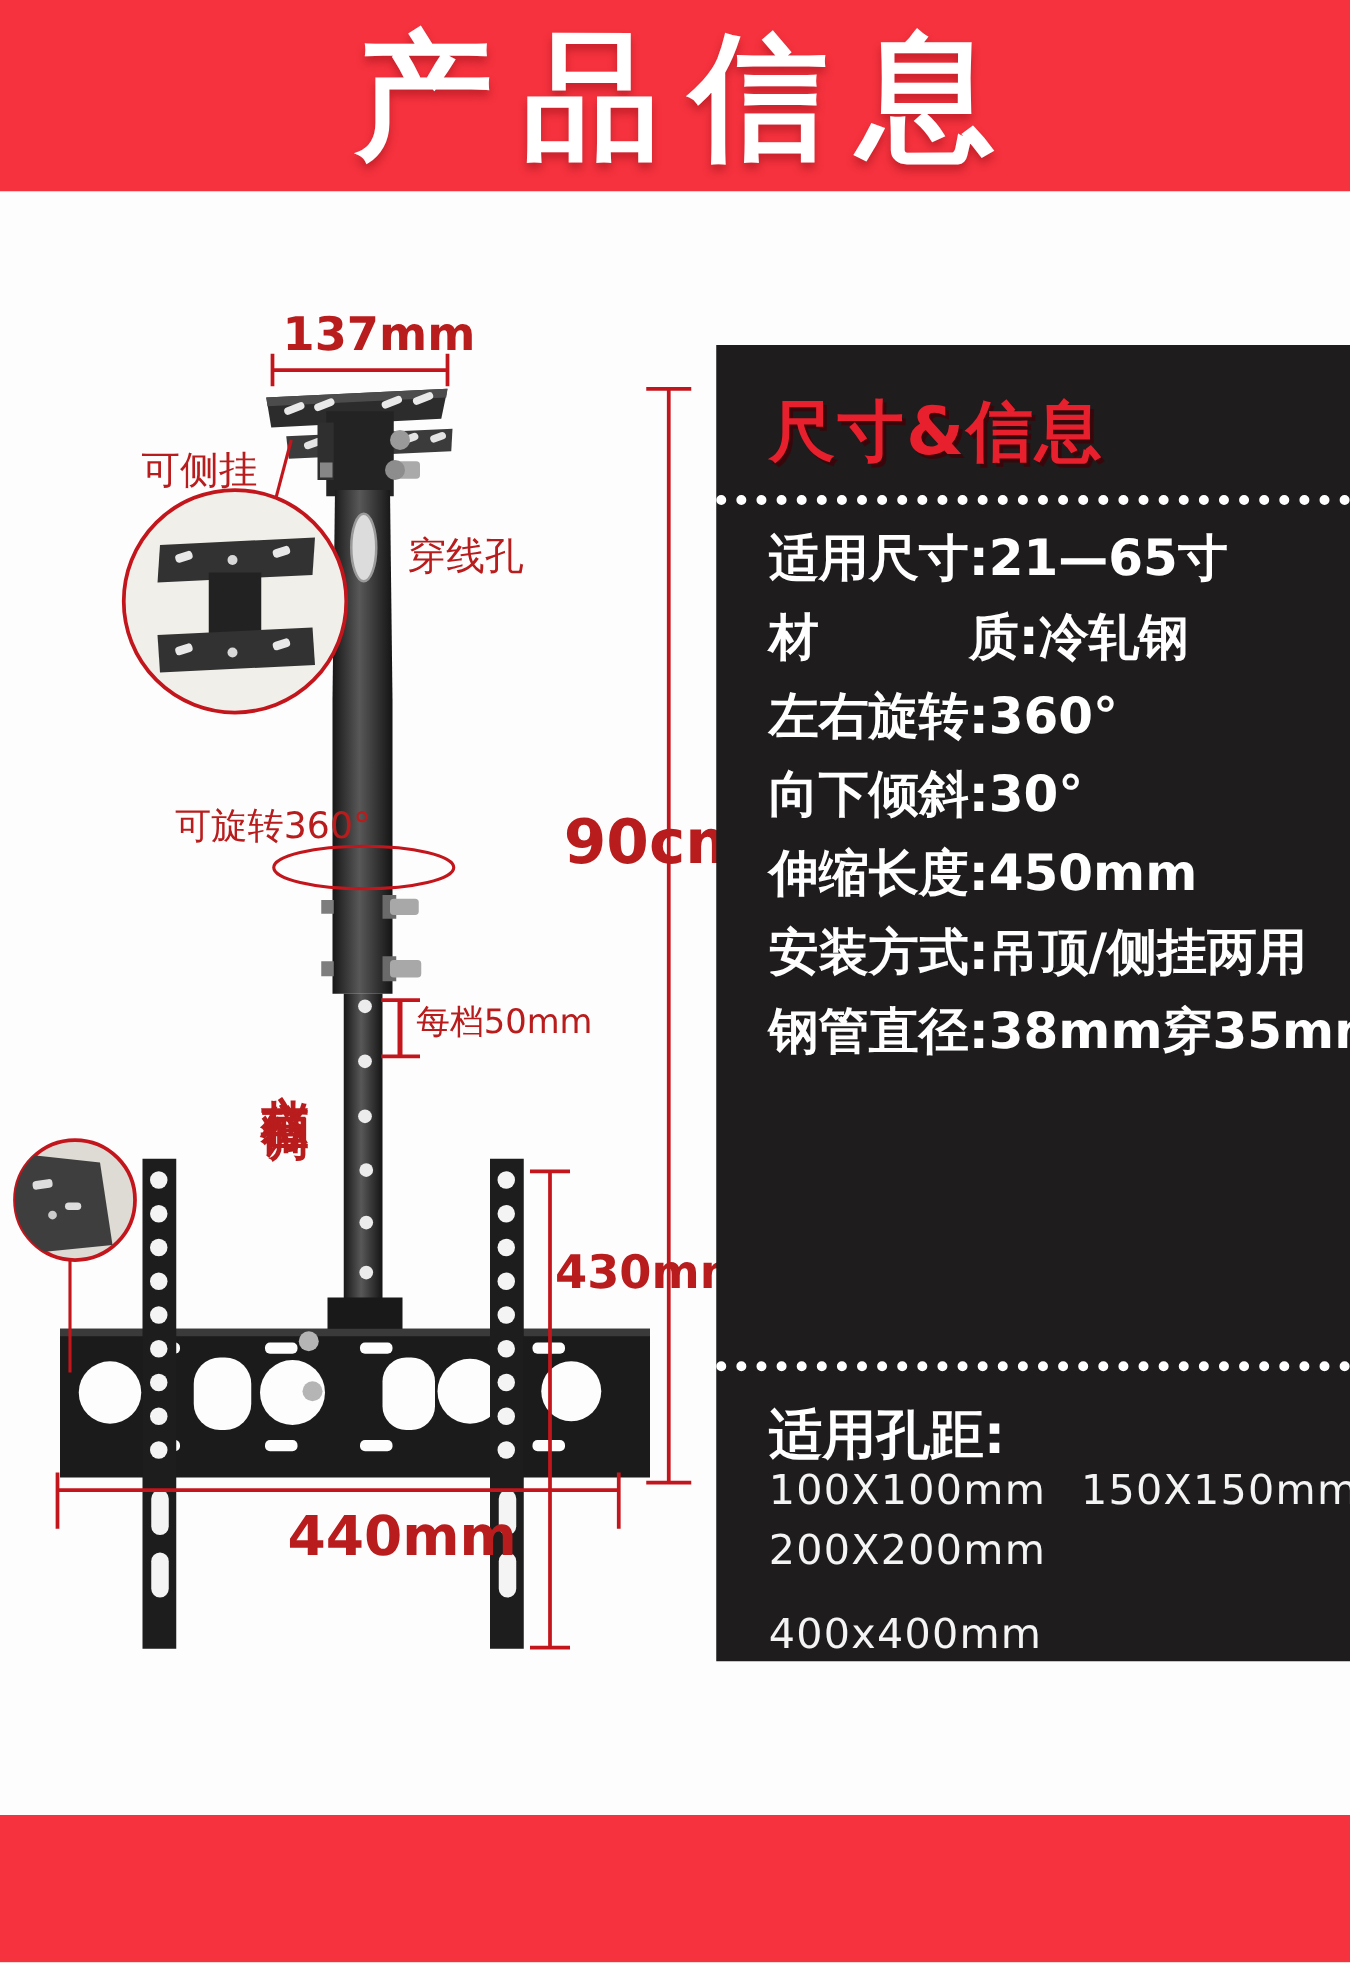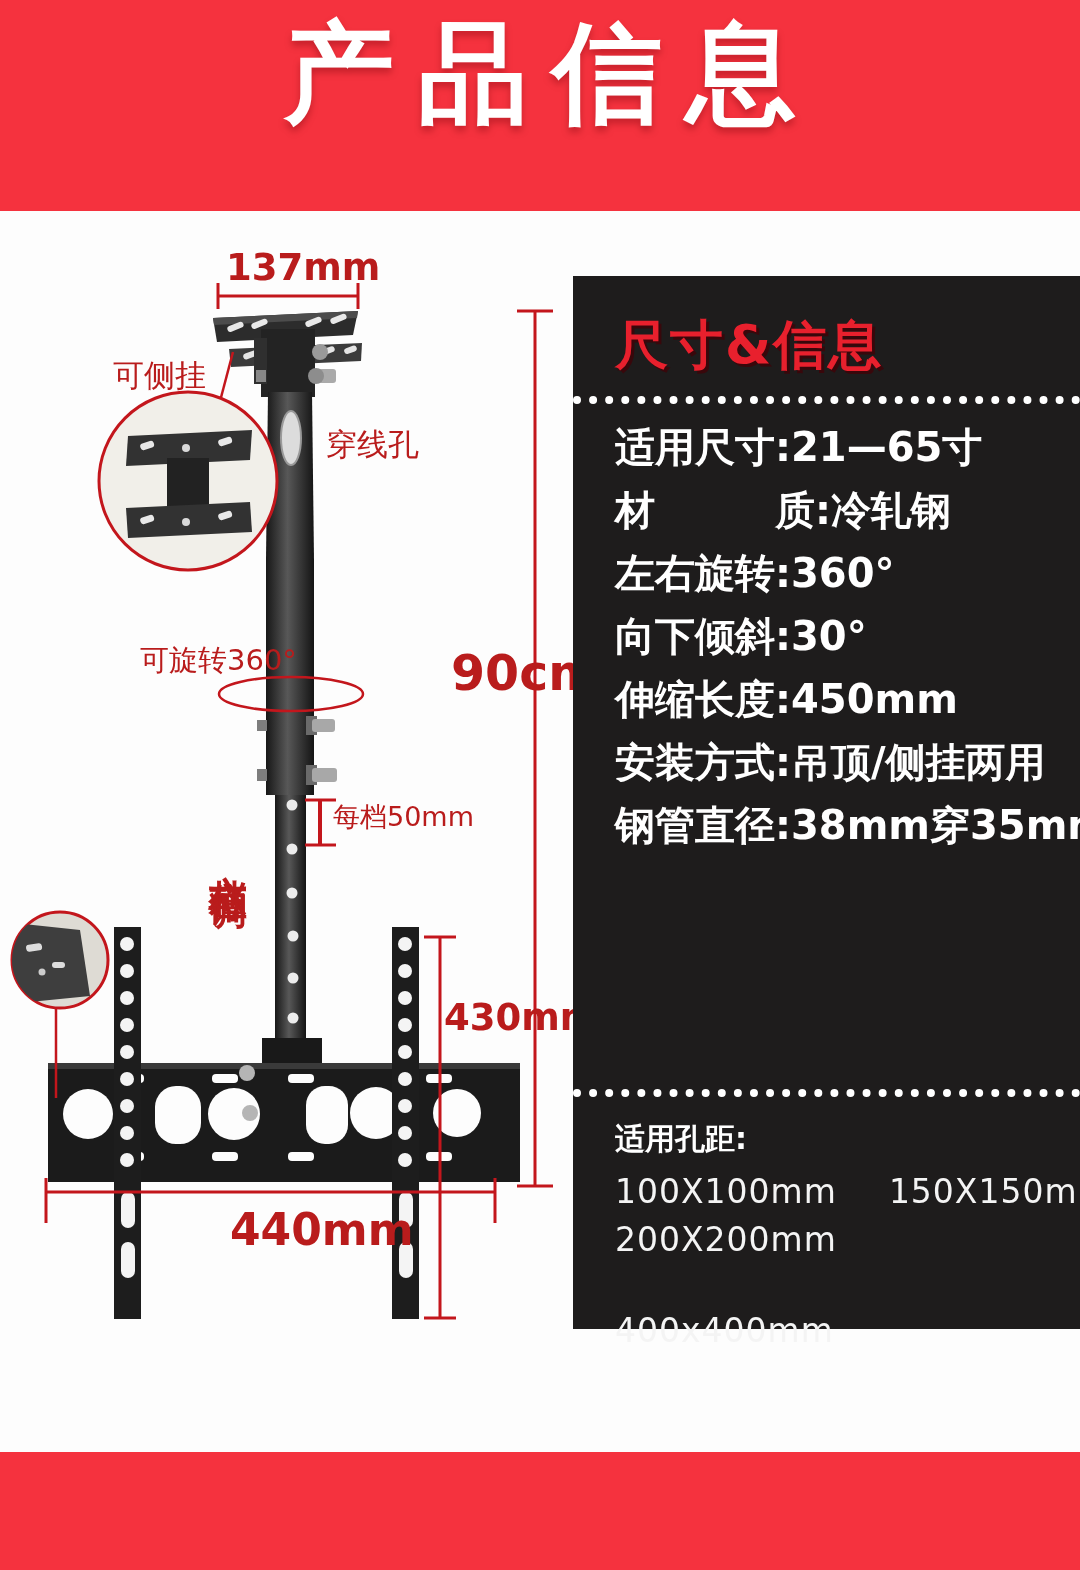--- a/index.html
+++ b/index.html
@@ -1,20 +1,20 @@
 <!DOCTYPE html>
 <html><head>
 <meta charset="utf-8">
 <style>
   html,body{margin:0;padding:0;background:#e9e9e9;}
   .page{position:relative;width:1080px;height:1570px;background:#fdfdfd;overflow:hidden;
         font-family:"DejaVu Sans",sans-serif;}
   
   .band{position:absolute;left:0;width:1080px;background:#f5323e;}
-  .header{top:0;height:211px;display:flex;align-items:flex-start;justify-content:center;}
+  .header{top:0;height:153px;display:flex;align-items:flex-end;justify-content:center;}
   .header-title{color:#ffffff;font-size:110px;font-weight:900;letter-spacing:24px;
                 text-shadow:0 5px 7px rgba(110,0,8,.35);padding-left:24px;}
   .footer{top:1452px;height:118px;}
   
   .lbl{position:absolute;color:#b91c1c;white-space:nowrap;}
   .lbl-137{left:226px;top:246px;font-size:37px;font-weight:700;}
   .lbl-cehua{left:113px;top:355px;font-size:31px;}
   .lbl-chuanxian{left:326px;top:424px;font-size:31px;}
   .lbl-rotate{left:140px;top:641px;font-size:29px;}
   .lbl-90{left:451px;top:645px;font-size:49px;font-weight:700;}
@@ -26,22 +26,22 @@
   
   .panel{position:absolute;left:573px;top:276px;width:507px;height:1053px;background:#1e1c1c;}
   .panel-title{position:absolute;left:42px;top:34px;font-size:53px;font-weight:900;color:#e8202d;
                letter-spacing:2px;text-shadow:3px 3px 0 rgba(60,6,10,.9);}
   .dotted{position:absolute;left:0;width:100%;border-top:8px dotted #ffffff;}
   .sep1{top:120px;}
   .sep2{top:813px;}
   .spec-list{position:absolute;left:42px;top:140px;right:8px;}
   .spec-line{height:63px;line-height:63px;font-size:40px;font-weight:700;color:#ffffff;white-space:nowrap;}
   .spec-line.indent{padding-left:170px;}
-  .holes-heading{position:absolute;left:42px;top:843px;font-size:30px;font-weight:800;color:#ffffff;}
-  .holes-row{position:absolute;left:42px;right:8px;display:flex;gap:52px;color:#f4f4f4;
+  .holes-heading{position:absolute;left:42px;top:843px;font-size:43px;font-weight:800;color:#ffffff;}
+  .holes-row{position:absolute;left:42px;right:8px;display:flex;gap:28px;color:#f4f4f4;
              font-size:33px;font-weight:400;letter-spacing:1px;white-space:nowrap;}
   .row1{top:896px;}
   .row2{top:944px;flex-direction:column;}
   svg{position:absolute;left:0;top:0;}
 </style>
 </head>
 <body>
 
 <div class="page">
 

